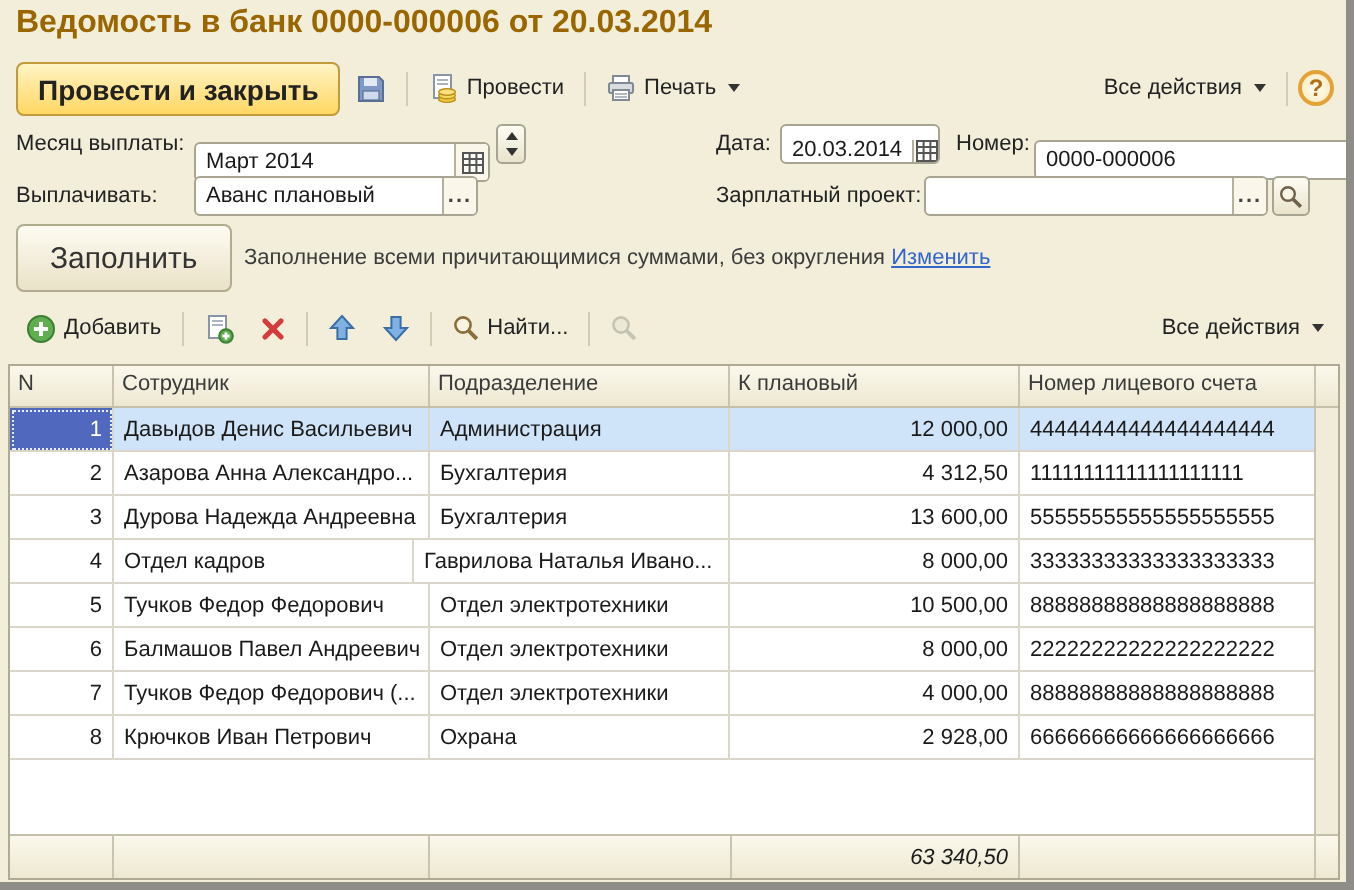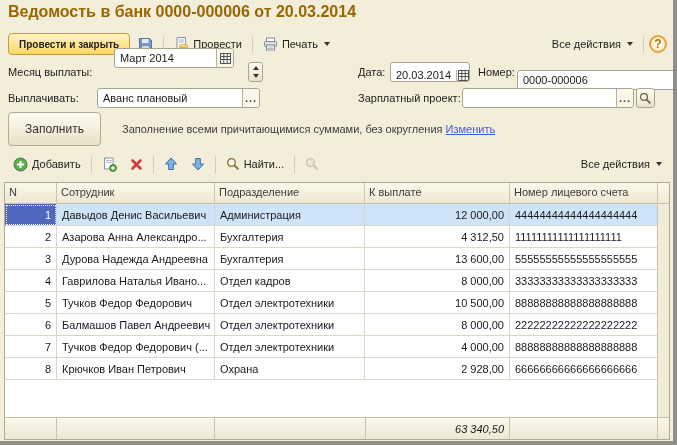--- a/index.html
+++ b/index.html
@@ -6,40 +6,40 @@
   html,body { width:677px; height:445px; }
   body { background:#8e8d88; font-family:"Liberation Sans", sans-serif; font-size:11px; color:#1a1a1a; overflow:hidden; position:relative; }
   .frame { position:absolute; left:0; top:0; width:673px; height:441px; background:#f2eeda; overflow:hidden; }
 
   
   .title { position:absolute; left:8px; top:3px; font-size:16px; font-weight:bold; color:#996600; }
 
   
   .toolbar { position:absolute; left:8px; right:6px; top:31px; height:26px; display:flex; align-items:center; gap:3px; }
   .list-toolbar { position:absolute; left:8px; right:6px; top:151px; height:26px; display:flex; align-items:center; gap:3px; }
-  .btn-primary { background:linear-gradient(#fff4c5,#ffd763); border:1px solid #c29a3a; border-radius:4px; padding:5px 10px 4px; font-weight:bold; font-size:10px; color:#222; cursor:default; }
+  .btn-primary { background:linear-gradient(#fff4c5,#ffd763); border:1px solid #c29a3a; border-radius:4px; padding:5px 10px 4px; font-weight:bold; font-size:14px; color:#222; cursor:default; }
   .tool-btn { display:flex; align-items:center; gap:4px; padding:3px 4px; border:1px solid transparent; border-radius:3px; color:#222; }
   .sep { width:1px; height:17px; background:#d2cdb2; margin:0 2px; }
   .spacer { flex:1; }
   .caret { width:0; height:0; border-left:3px solid transparent; border-right:3px solid transparent; border-top:4px solid #333; margin-left:2px; }
   .help-btn { width:18px; height:18px; border:2px solid #e2a237; border-radius:50%; background:radial-gradient(#fffdf2,#f7e8bd); color:#b06f14; font-weight:bold; font-size:12px; display:flex; align-items:center; justify-content:center; }
 
   
   .lbl { position:absolute; color:#222; }
   .field { position:absolute; height:20px; background:#fff; border:1px solid #a8a492; border-radius:3px; display:flex; align-items:stretch; overflow:hidden; }
   .field .val { flex:1; display:flex; align-items:center; padding:0 5px; white-space:nowrap; }
   .suffix { width:17px; display:flex; align-items:center; justify-content:center; border-left:1px solid #b5b19e; background:#faf7ea; }
   .suffix.dots { font-weight:bold; color:#444; letter-spacing:1px; font-size:11px; }
   .spin { position:absolute; width:15px; height:20px; border:1px solid #a8a492; border-radius:3px; background:linear-gradient(#fefcf3,#e9e3cb); display:flex; flex-direction:column; align-items:center; justify-content:space-evenly; }
   .tri-up { width:0;height:0;border-left:3px solid transparent;border-right:3px solid transparent;border-bottom:4px solid #333; }
   .tri-dn { width:0;height:0;border-left:3px solid transparent;border-right:3px solid transparent;border-top:4px solid #333; }
   .mini-btn { position:absolute; width:19px; height:20px; border:1px solid #a8a492; border-radius:3px; background:linear-gradient(#fefcf3,#e9e3cb); display:flex; align-items:center; justify-content:center; }
 
   
-  .fill-btn { position:absolute; left:8px; top:112px; height:34px; padding:0 16px; font-size:12px; color:#333; background:linear-gradient(#fefbf1,#e9e2c8); border:1px solid #b1ab90; border-radius:4px; }
+  .fill-btn { position:absolute; left:8px; top:112px; height:34px; padding:0 16px; font-size:15px; color:#333; background:linear-gradient(#fefbf1,#e9e2c8); border:1px solid #b1ab90; border-radius:4px; }
   .fill-hint { position:absolute; left:122px; top:123px; color:#3c3c3c; }
   .fill-hint a { color:#3366cc; text-decoration:underline; }
 
   
   .grid { position:absolute; left:4px; top:182px; width:666px; height:258px; background:#fff; border:1px solid #aeaa96; display:flex; flex-direction:column; }
   .thead, .tfoot { display:flex; height:21px; background:linear-gradient(#fbf8ec,#eee8d1); flex:0 0 21px; }
   .tfoot { height:22px; flex:0 0 22px; border-top:1px solid #c5c0ac;font-style:italic; }
   .thead { border-bottom:1px solid #c5c0ac; }
   .th { padding:3px 4px; color:#3b3b3b; border-right:1px solid #c9c4b0; white-space:nowrap; overflow:hidden; }
   .tb { flex:1; display:flex; min-height:0; }
@@ -115,21 +115,21 @@
     <span class="spacer"></span>
     <span class="tool-btn">
       <span>Все действия</span>
       <span class="caret"></span>
     </span>
     <span class="sep"></span>
     <span class="help-btn">?</span>
   </div>
 
   <div class="lbl" style="left:8px; top:66px;">Месяц выплаты:</div>
-  <div class="field" style="left:97px; top:48px; width:120px;margin-left:17px;">
+  <div class="field" style="left:97px; top:71px; width:148px;">
     <span class="val">Март 2014</span>
     <span class="suffix">
         <svg width="11" height="11" viewBox="0 0 11 11">
           <rect x="0.5" y="0.5" width="10" height="10" fill="#fdfdf8" stroke="#555"></rect>
           <line x1="0.5" y1="3.5" x2="10.5" y2="3.5" stroke="#555"></line>
           <line x1="0.5" y1="6.5" x2="10.5" y2="6.5" stroke="#555"></line>
           <line x1="3.8" y1="0.5" x2="3.8" y2="10.5" stroke="#555"></line>
           <line x1="7.2" y1="0.5" x2="7.2" y2="10.5" stroke="#555"></line>
         </svg>
       </span>
@@ -151,21 +151,21 @@
           <line x1="7.2" y1="0.5" x2="7.2" y2="10.5" stroke="#555"></line>
         </svg>
       </span>
   </div>
   <div class="lbl" style="left:478px; top:66px;">Номер:</div>
   <div class="field" style="left:517px; top:62px; width:162px;margin-top:8px;">
     <span class="val">0000-000006</span>
   </div>
 
   <div class="lbl" style="left:8px; top:92px;">Выплачивать:</div>
-  <div class="field" style="left:97px; top:88px; width:163px;">
+  <div class="field" style="left:97px; top:88px; width:142px;">
     <span class="val">Аванс плановый</span>
     <span class="suffix dots">...</span>
   </div>
 
   <div class="lbl" style="left:358px; top:92px;">Зарплатный проект:</div>
   <div class="field" style="left:462px; top:88px; width:172px;">
     <span class="val"></span>
     <span class="suffix dots">...</span>
   </div>
   <div class="mini-btn" style="left:636px; top:88px;">
@@ -254,21 +254,21 @@
       <span>Все действия</span>
       <span class="caret"></span>
     </span>
   </div>
 
   <div class="grid">
     <div class="thead">
       <div class="th c-n">N</div>
       <div class="th c-emp">Сотрудник</div>
       <div class="th c-dep">Подразделение</div>
-      <div class="th c-amt">К выплате</div>
+      <div class="th c-amt">К плановый</div>
       <div class="th c-acc">Номер лицевого счета</div>
       <div class="th-spacer"></div>
     </div>
     <div class="tb">
       <div class="rows-col">
 
         <div class="tr selected">
     <div class="td c-n">1</div>
     <div class="td c-emp">Давыдов Денис Васильевич</div>
     <div class="td c-dep">Администрация</div>
@@ -284,22 +284,22 @@
   </div>
           <div class="tr">
     <div class="td c-n">3</div>
     <div class="td c-emp">Дурова Надежда Андреевна</div>
     <div class="td c-dep">Бухгалтерия</div>
     <div class="td c-amt">13 600,00</div>
     <div class="td c-acc">55555555555555555555</div>
   </div>
           <div class="tr">
     <div class="td c-n">4</div>
+    <div class="td c-dep">Отдел кадров</div>
     <div class="td c-emp">Гаврилова Наталья Ивано...</div>
-    <div class="td c-dep">Отдел кадров</div>
     <div class="td c-amt">8 000,00</div>
     <div class="td c-acc">33333333333333333333</div>
   </div>
           <div class="tr">
     <div class="td c-n">5</div>
     <div class="td c-emp">Тучков Федор Федорович</div>
     <div class="td c-dep">Отдел электротехники</div>
     <div class="td c-amt">10 500,00</div>
     <div class="td c-acc">88888888888888888888</div>
   </div>

